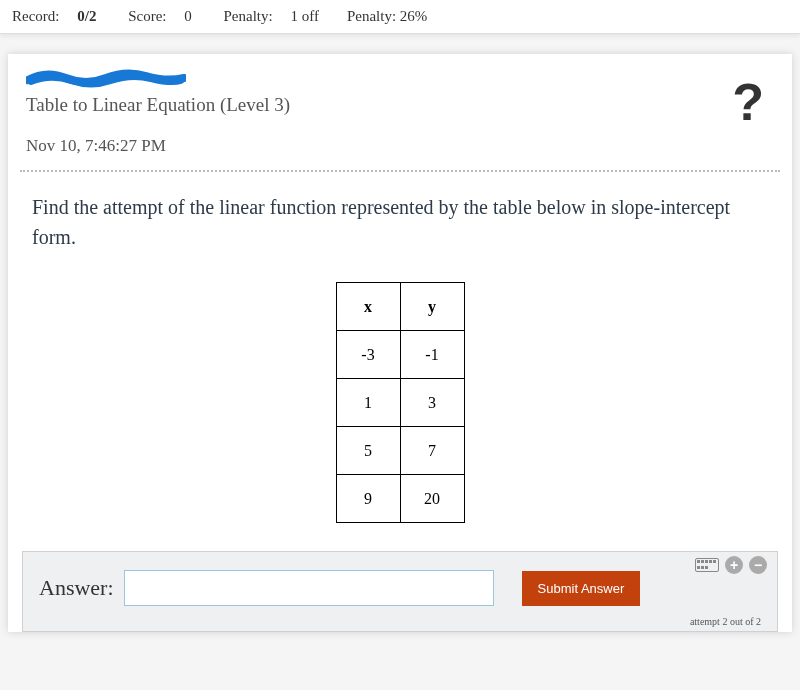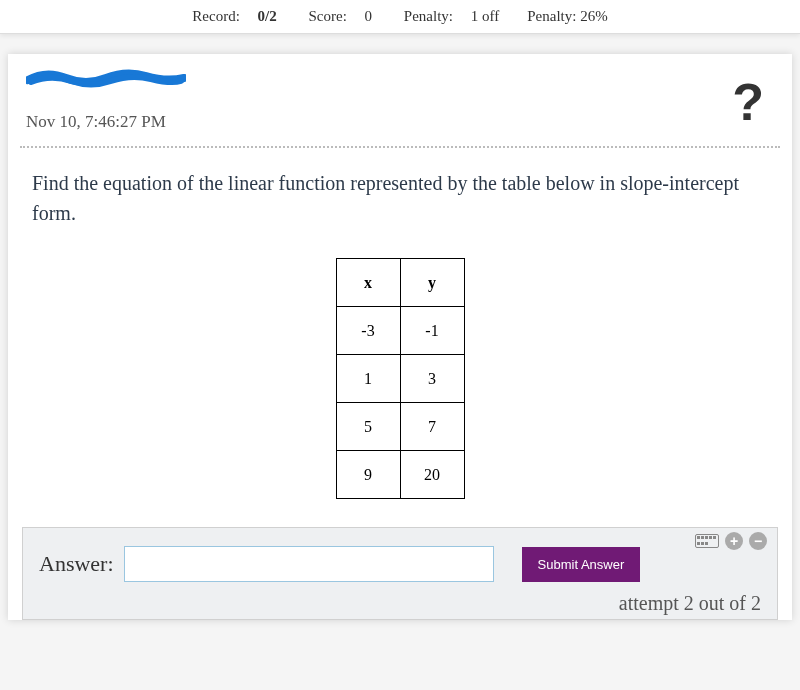--- a/index.html
+++ b/index.html
@@ -9,21 +9,21 @@
     width: 800px;
     height: 690px;
     overflow: hidden;
   }
   .top-bar {
     background: #fff;
     padding: 8px 12px;
     font-size: 15px;
     color: #333;
     display: flex;
-    justify-content: center;
+    justify-content: flex-start;
     border-bottom: 1px solid #ddd;
     box-shadow: 0 2px 5px rgba(0,0,0,0.08);
   }
   .top-bar .left span { margin-right: 14px; }
   .top-bar .record-val { font-weight: bold; }
   .main-card {
     background: #fff;
     margin: 20px 8px 0 8px;
     padding: 0;
     box-shadow: 0 0 8px rgba(0,0,0,0.15);
@@ -142,32 +142,32 @@
   .answer-input {
     width: 370px;
     height: 36px;
     border: 1px solid #9ac6e0;
     background: #fff;
     padding: 4px 8px;
     font-size: 15px;
     outline: none;
   }
   .submit-btn {
-    background: #701a75;
+    background: #c2410c;
     color: #fff;
     border: none;
     padding: 10px 16px;
     font-size: 13px;
     font-family: Arial, sans-serif;
     cursor: pointer;
     margin-left: 18px;
   }
   .attempt-text {
     text-align: right;
-    font-size: 20px;
+    font-size: 10px;
     color: #555;
     margin-top: 10px;
   }
 </style>
 </head>
 <body>
 
 <div class="top-bar">
   <div class="left">
     <span>
@@ -188,27 +188,28 @@
     <span>26%</span>
   </div>
 </div>
 
 <div class="main-card">
   <div class="header-area">
     <svg class="scribble" viewBox="0 0 160 20">
       <path d="M2,12 Q20,2 40,10 T80,10 T120,8 T158,10" stroke="#1878d6" stroke-width="8" fill="none" stroke-linecap="round"></path>
       <path d="M5,14 Q25,6 45,13 T85,13 T125,11 T155,13" stroke="#1878d6" stroke-width="6" fill="none" stroke-linecap="round"></path>
     </svg>
+    <div class="title-line">Table to Linear Equation (Level 3)</div>
     <div class="timestamp-line">Nov 10, 7:46:27 PM</div>
     <div class="help-icon">?</div>
   </div>
 
   <hr class="dotted-divider">
 
-  <div class="question-text">Find the equation of the linear function represented by the table below in slope-intercept form.</div>
+  <div class="question-text">Find the attempt of the linear function represented by the table below in slope-intercept form.</div>
 
   <div class="table-wrap">
     <table class="data-table">
       <tbody>
           <tr>
         <th>x</th>
         <th>y</th>
       </tr>
       <tr>
         <td>-3</td>

